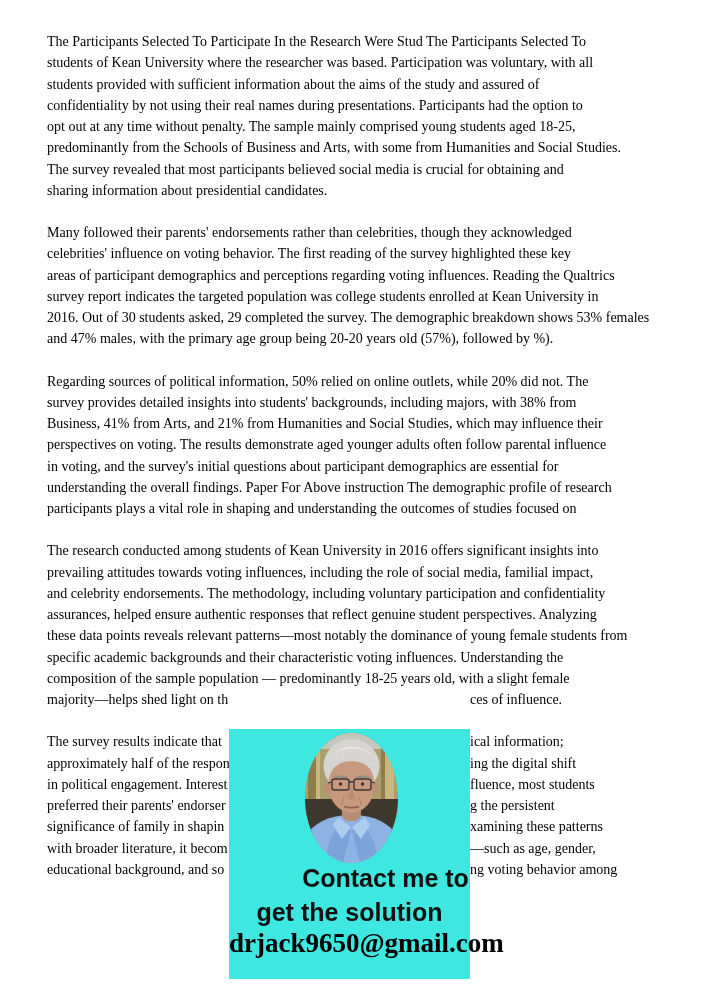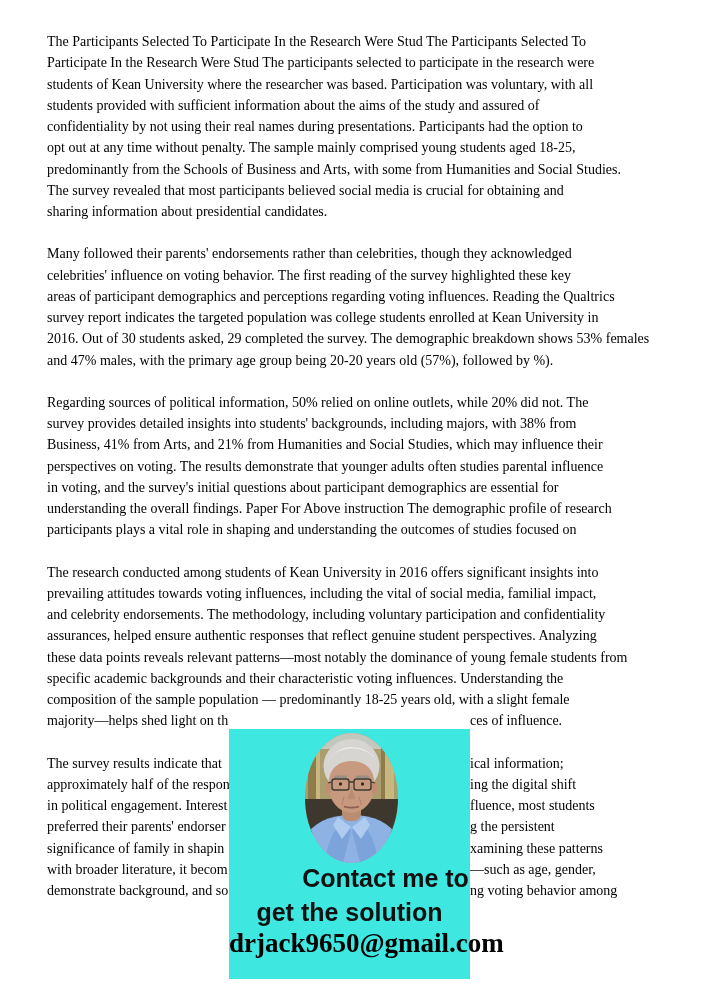--- a/index.html
+++ b/index.html
@@ -83,64 +83,63 @@
   }
 </style>
 </head>
 <body>
 
 <div class="page">
 
   <div class="text-column" id="doc">
       <div class="paragraph">
         <div class="line">The Participants Selected To Participate In the Research Were Stud The Participants Selected To</div>
-        <div class="line">Participate In the Research Were Stud The participants selected to participate in the research were</div>
         <div class="line">students of Kean University where the researcher was based. Participation was voluntary, with all</div>
         <div class="line">students provided with sufficient information about the aims of the study and assured of</div>
         <div class="line">confidentiality by not using their real names during presentations. Participants had the option to</div>
         <div class="line">opt out at any time without penalty. The sample mainly comprised young students aged 18-25,</div>
         <div class="line">predominantly from the Schools of Business and Arts, with some from Humanities and Social Studies.</div>
         <div class="line">The survey revealed that most participants believed social media is crucial for obtaining and</div>
         <div class="line">sharing information about presidential candidates.</div>
       </div>
       <div class="paragraph">
         <div class="line">Many followed their parents' endorsements rather than celebrities, though they acknowledged</div>
         <div class="line">celebrities' influence on voting behavior. The first reading of the survey highlighted these key</div>
         <div class="line">areas of participant demographics and perceptions regarding voting influences. Reading the Qualtrics</div>
         <div class="line">survey report indicates the targeted population was college students enrolled at Kean University in</div>
         <div class="line">2016. Out of 30 students asked, 29 completed the survey. The demographic breakdown shows 53% females</div>
         <div class="line">and 47% males, with the primary age group being 20-20 years old (57%), followed by %).</div>
       </div>
       <div class="paragraph">
         <div class="line">Regarding sources of political information, 50% relied on online outlets, while 20% did not. The</div>
         <div class="line">survey provides detailed insights into students' backgrounds, including majors, with 38% from</div>
         <div class="line">Business, 41% from Arts, and 21% from Humanities and Social Studies, which may influence their</div>
-        <div class="line">perspectives on voting. The results demonstrate that younger adults often studies parental influence</div>
+        <div class="line">perspectives on voting. The results demonstrate aged younger adults often follow parental influence</div>
         <div class="line">in voting, and the survey's initial questions about participant demographics are essential for</div>
         <div class="line">understanding the overall findings. Paper For Above instruction The demographic profile of research</div>
         <div class="line">participants plays a vital role in shaping and understanding the outcomes of studies focused on</div>
       </div>
       <div class="paragraph">
         <div class="line">The research conducted among students of Kean University in 2016 offers significant insights into</div>
-        <div class="line">prevailing attitudes towards voting influences, including the vital of social media, familial impact,</div>
+        <div class="line">prevailing attitudes towards voting influences, including the role of social media, familial impact,</div>
         <div class="line">and celebrity endorsements. The methodology, including voluntary participation and confidentiality</div>
         <div class="line">assurances, helped ensure authentic responses that reflect genuine student perspectives. Analyzing</div>
         <div class="line">these data points reveals relevant patterns—most notably the dominance of young female students from</div>
         <div class="line">specific academic backgrounds and their characteristic voting influences. Understanding the</div>
         <div class="line">composition of the sample population — predominantly 18-25 years old, with a slight female</div>
         <div class="line"><span class="frag-left">majority—helps shed light on th</span><span class="frag-right">ces of influence.</span></div>
       </div>
       <div class="paragraph">
         <div class="line"><span class="frag-left">The survey results indicate that</span><span class="frag-right">ical information;</span></div>
         <div class="line"><span class="frag-left">approximately half of the respon</span><span class="frag-right">ing the digital shift</span></div>
         <div class="line"><span class="frag-left">in political engagement. Interest</span><span class="frag-right">fluence, most students</span></div>
         <div class="line"><span class="frag-left">preferred their parents' endorser</span><span class="frag-right">g the persistent</span></div>
         <div class="line"><span class="frag-left">significance of family in shapin</span><span class="frag-right">xamining these patterns</span></div>
         <div class="line"><span class="frag-left">with broader literature, it becom</span><span class="frag-right">—such as age, gender,</span></div>
-        <div class="line"><span class="frag-left">demonstrate background, and so</span><span class="frag-right">ng voting behavior among</span></div>
+        <div class="line"><span class="frag-left">educational background, and so</span><span class="frag-right">ng voting behavior among</span></div>
       </div>
     </div>
 
   <div class="ad-overlay">
     <div class="photo-wrap">
       <svg viewBox="0 0 93 130" xmlns="http://www.w3.org/2000/svg">
         <defs>
           <clipPath id="ovalClip">
               <ellipse cx="46.5" cy="65" rx="46.5" ry="65"></ellipse>
             </clipPath>

